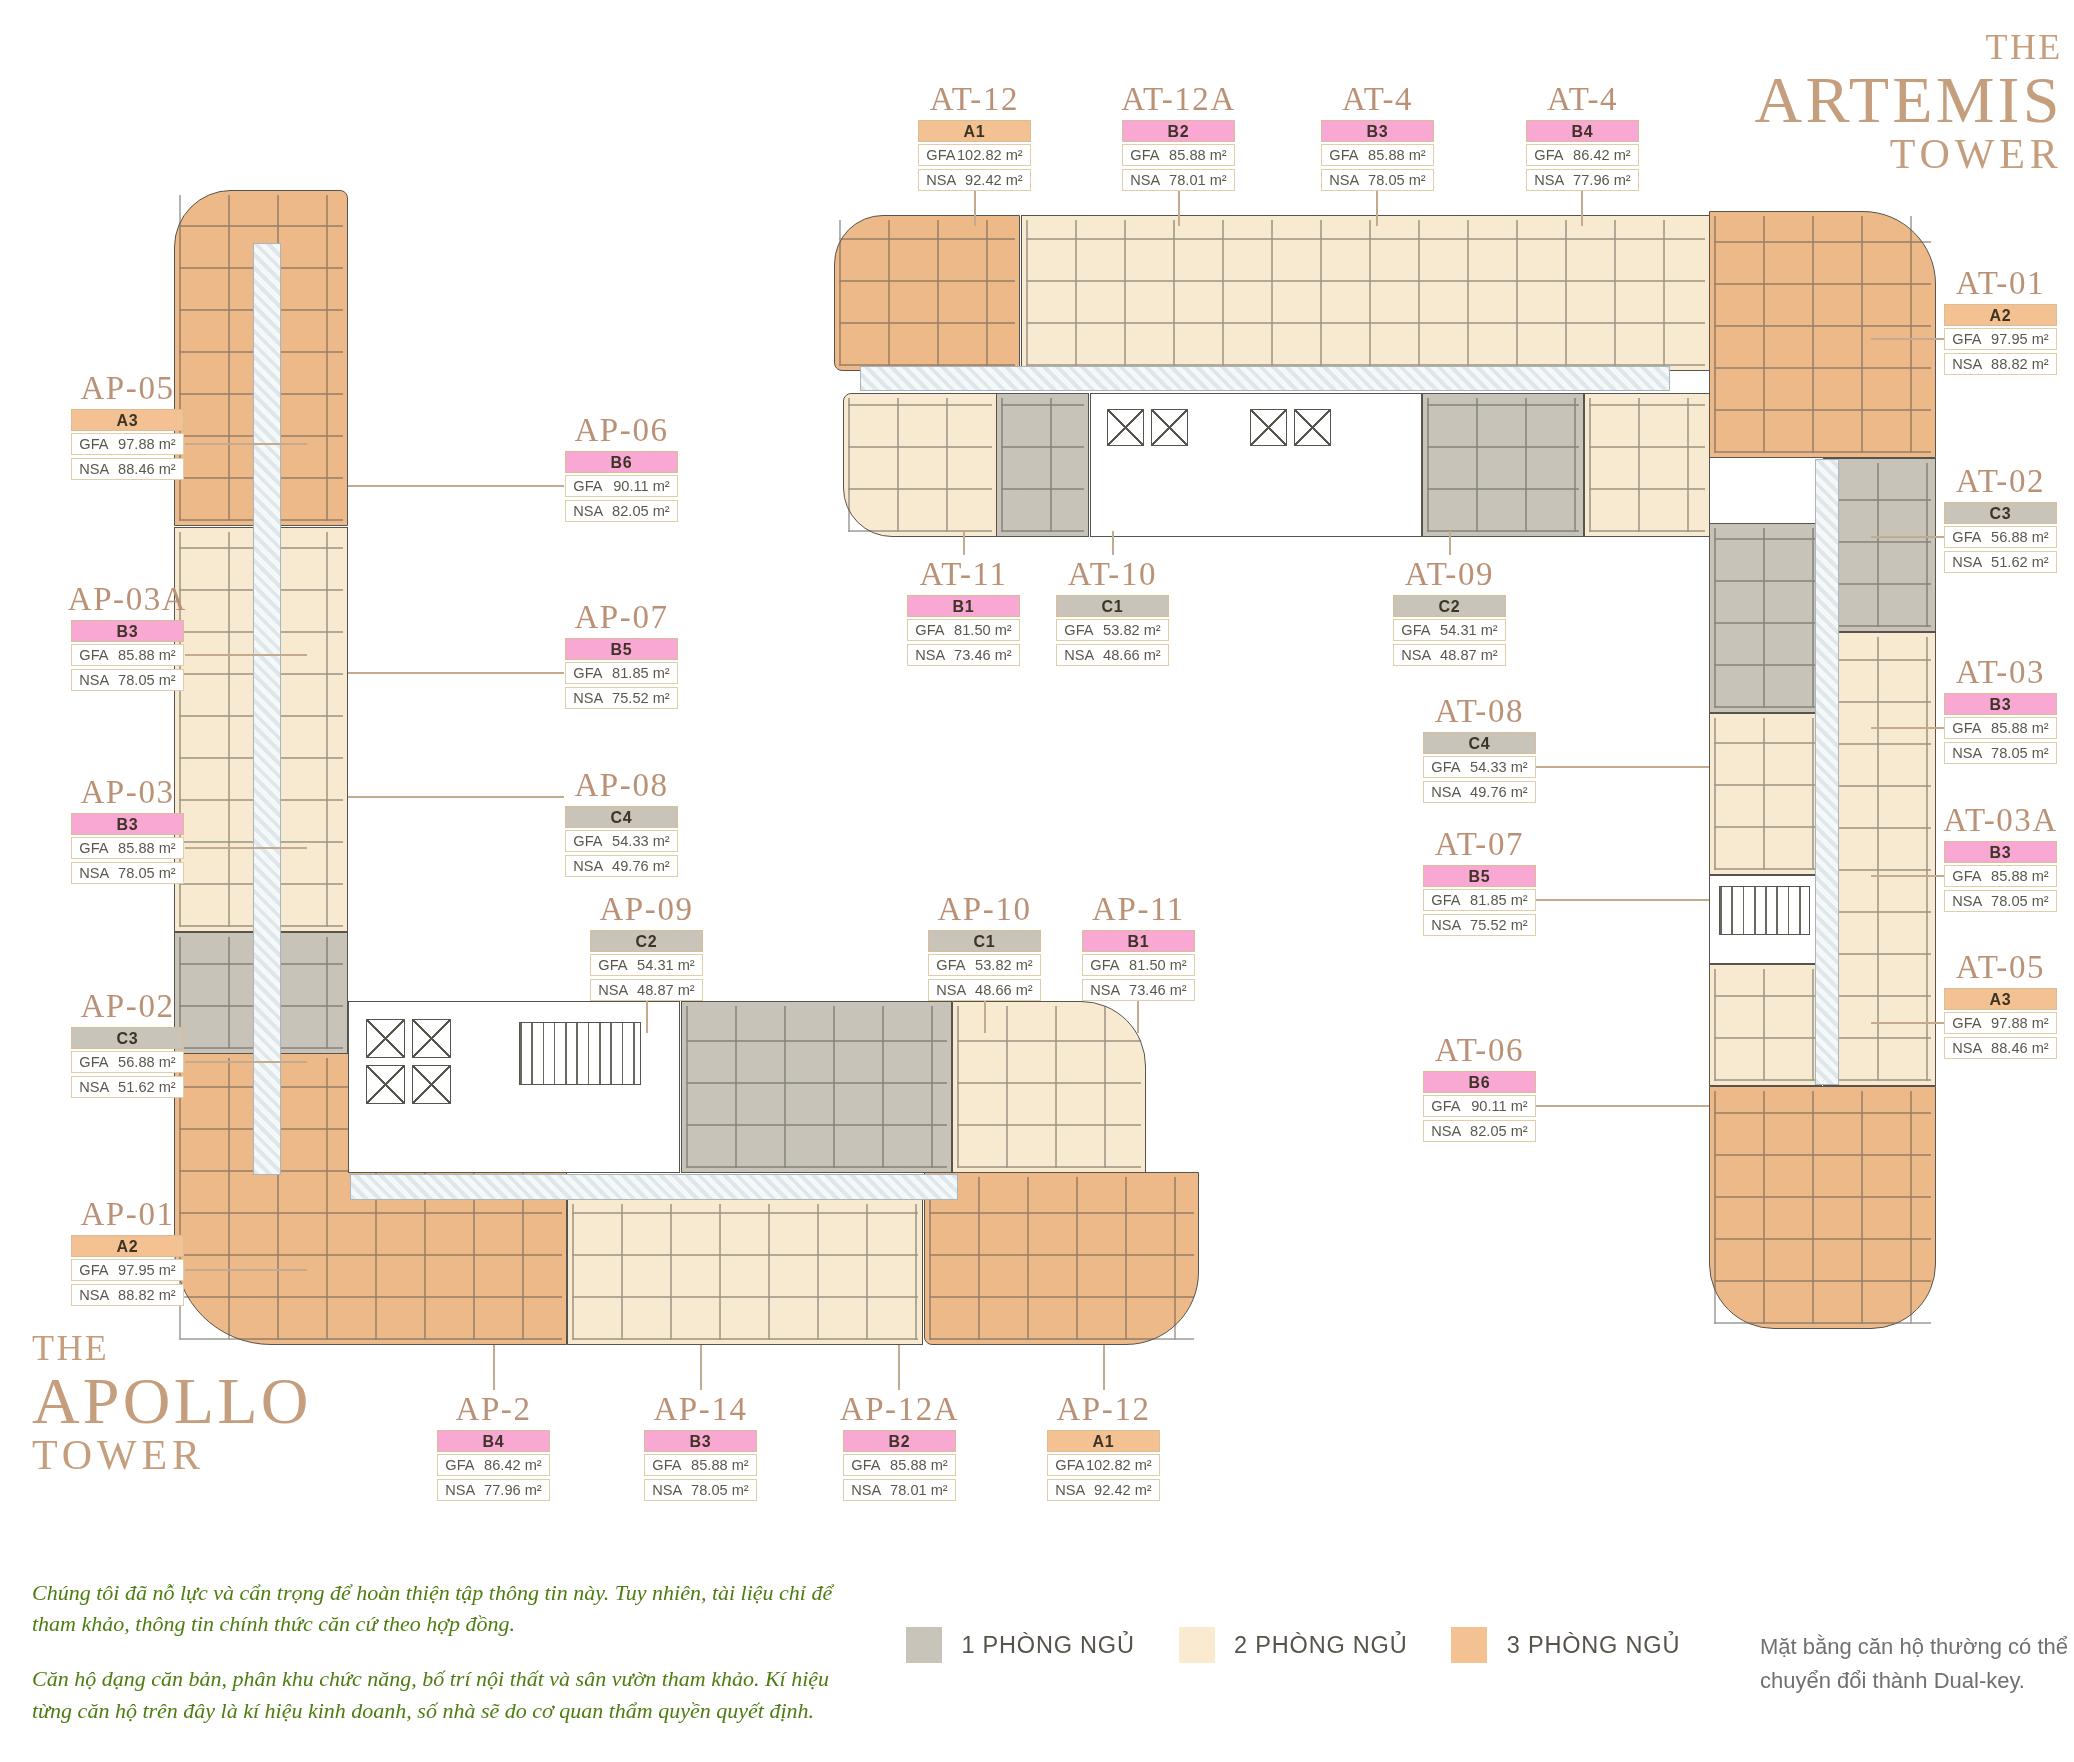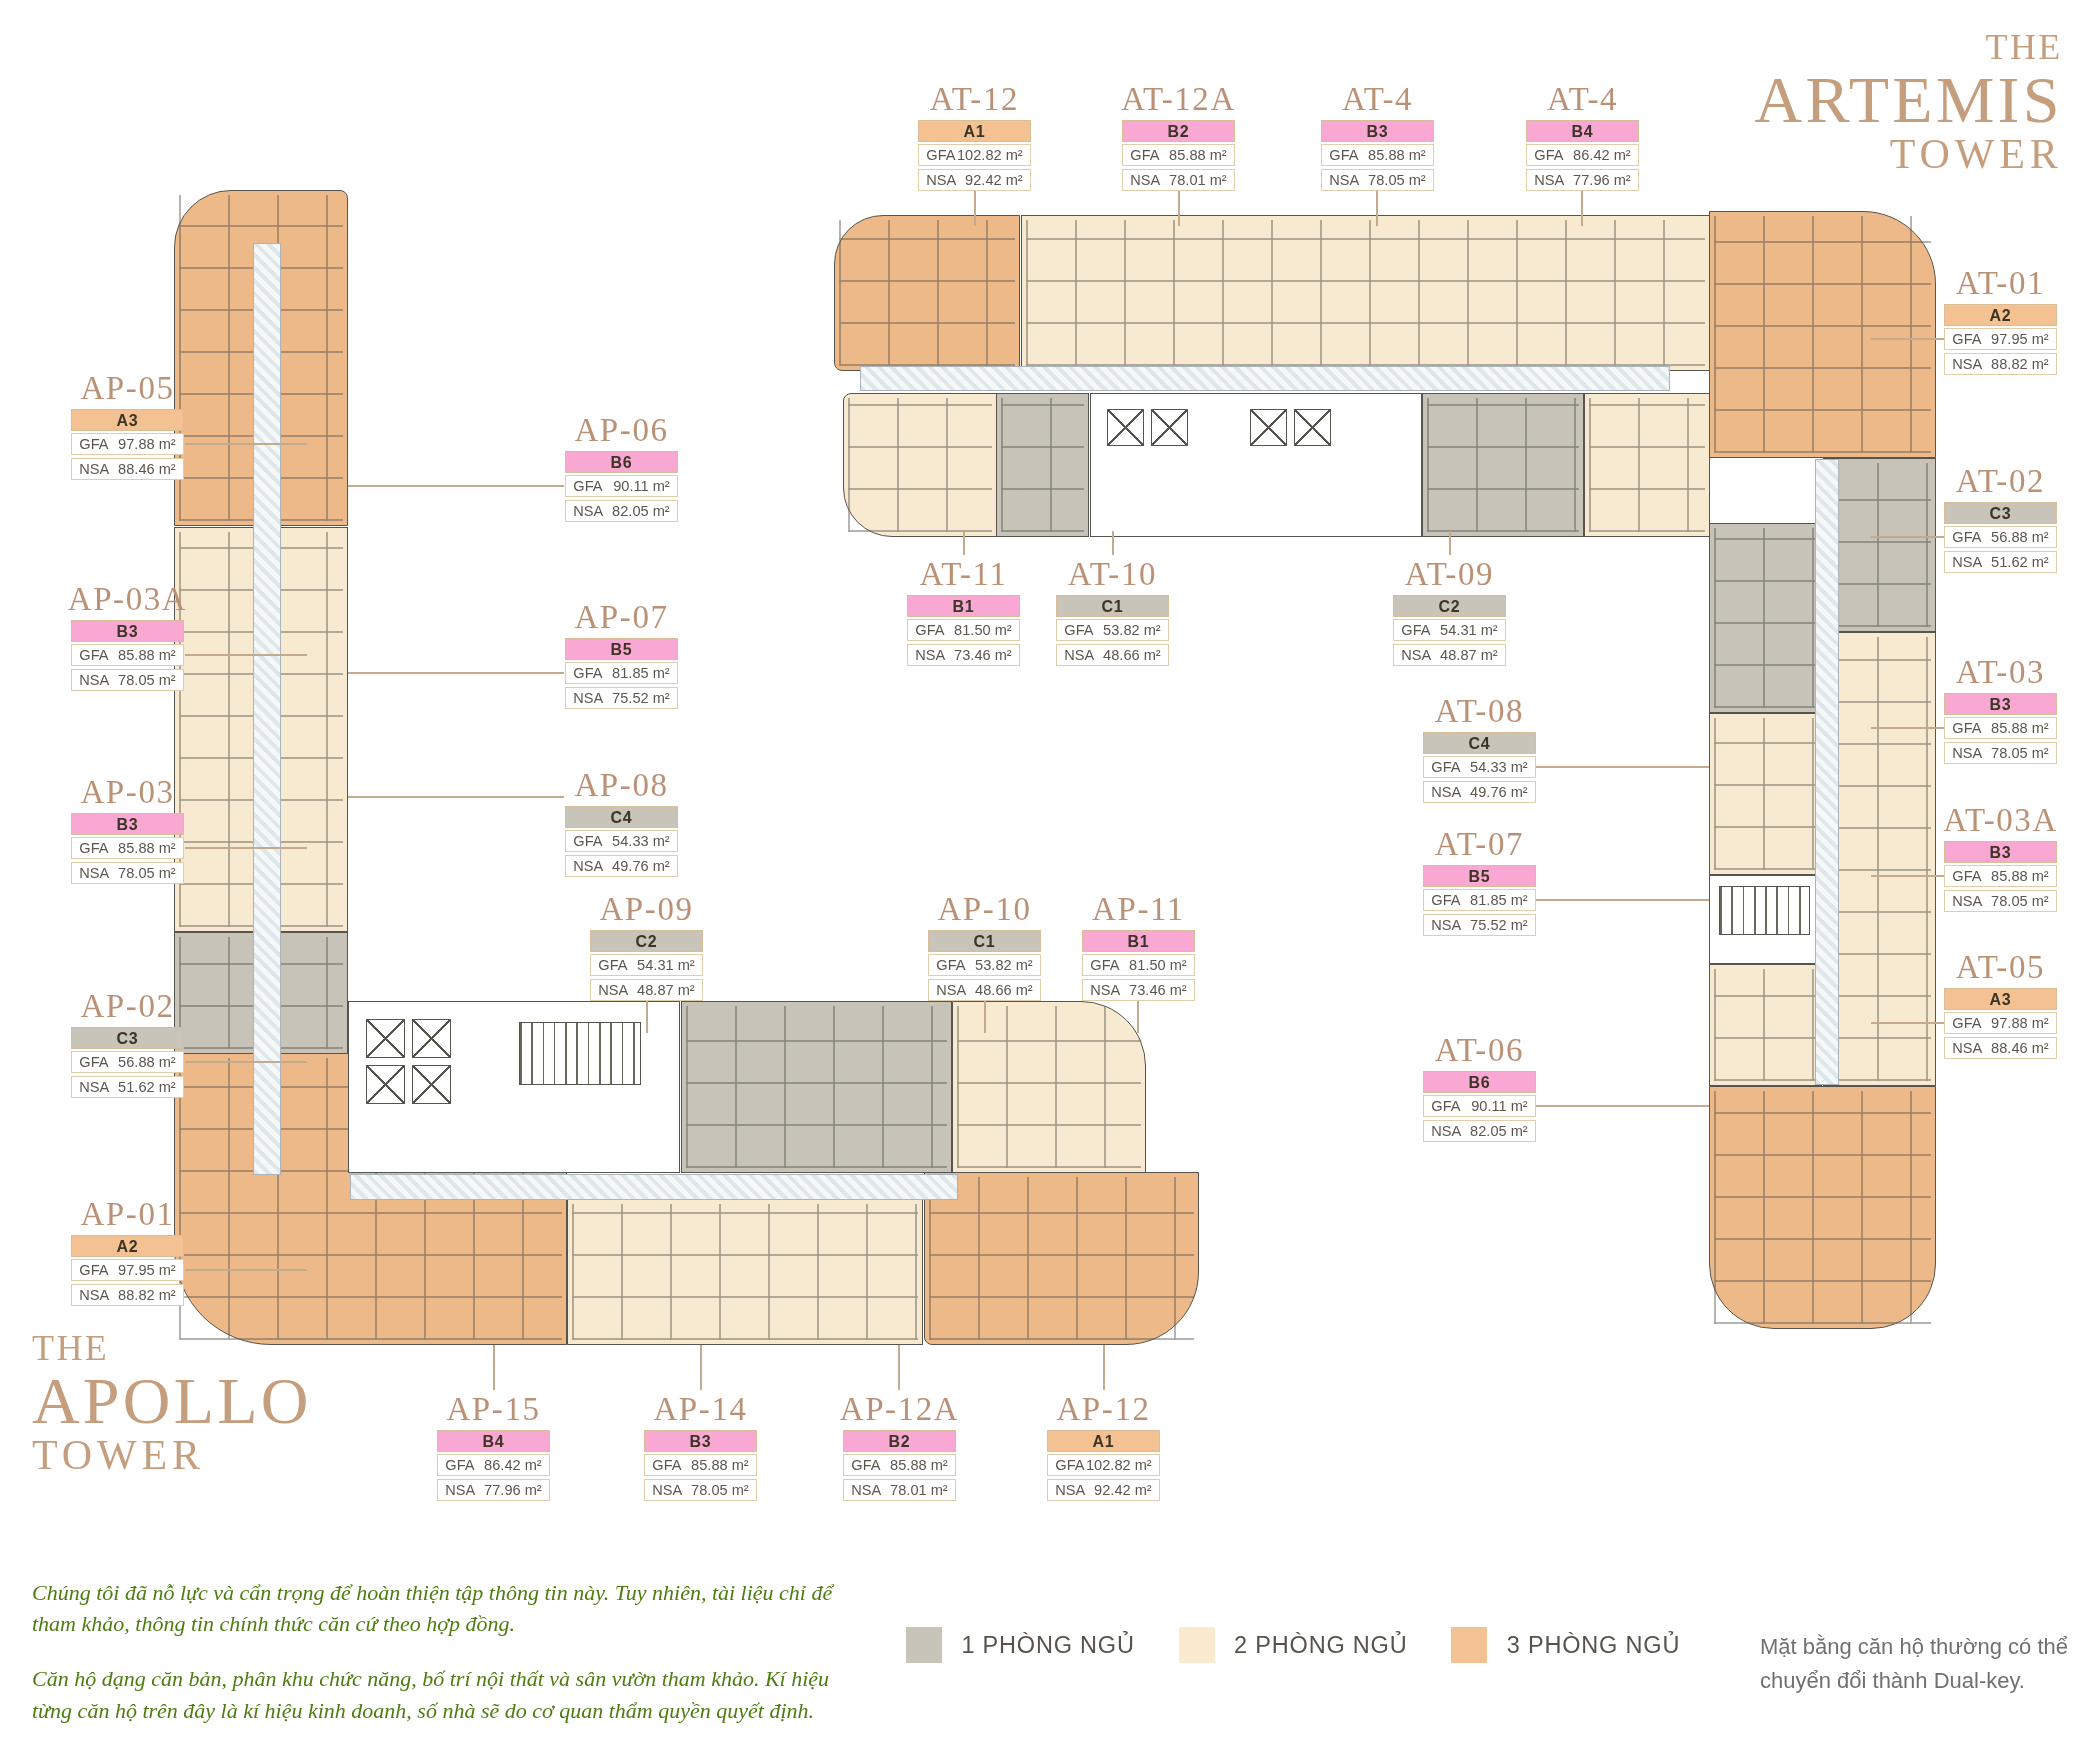--- a/index.html
+++ b/index.html
@@ -250,21 +250,21 @@
           <span>GFA</span>
           <span>81.50 m²</span>
         </div>
         <div class="u-row">
           <span>NSA</span>
           <span>73.46 m²</span>
         </div>
       </div>
       <div class="leader" style="left: 1137px; top: 1001px; width: 1.6px; height: 32px;"></div>
       <div class="unit-label" style="left: 437px; top: 1430px;">
-        <div class="u-title">AP-15</div>
+        <div class="u-title">AP-2</div>
         <div class="u-type cat2">B4</div>
         <div class="u-row">
           <span>GFA</span>
           <span>86.42 m²</span>
         </div>
         <div class="u-row">
           <span>NSA</span>
           <span>77.96 m²</span>
         </div>
       </div>

